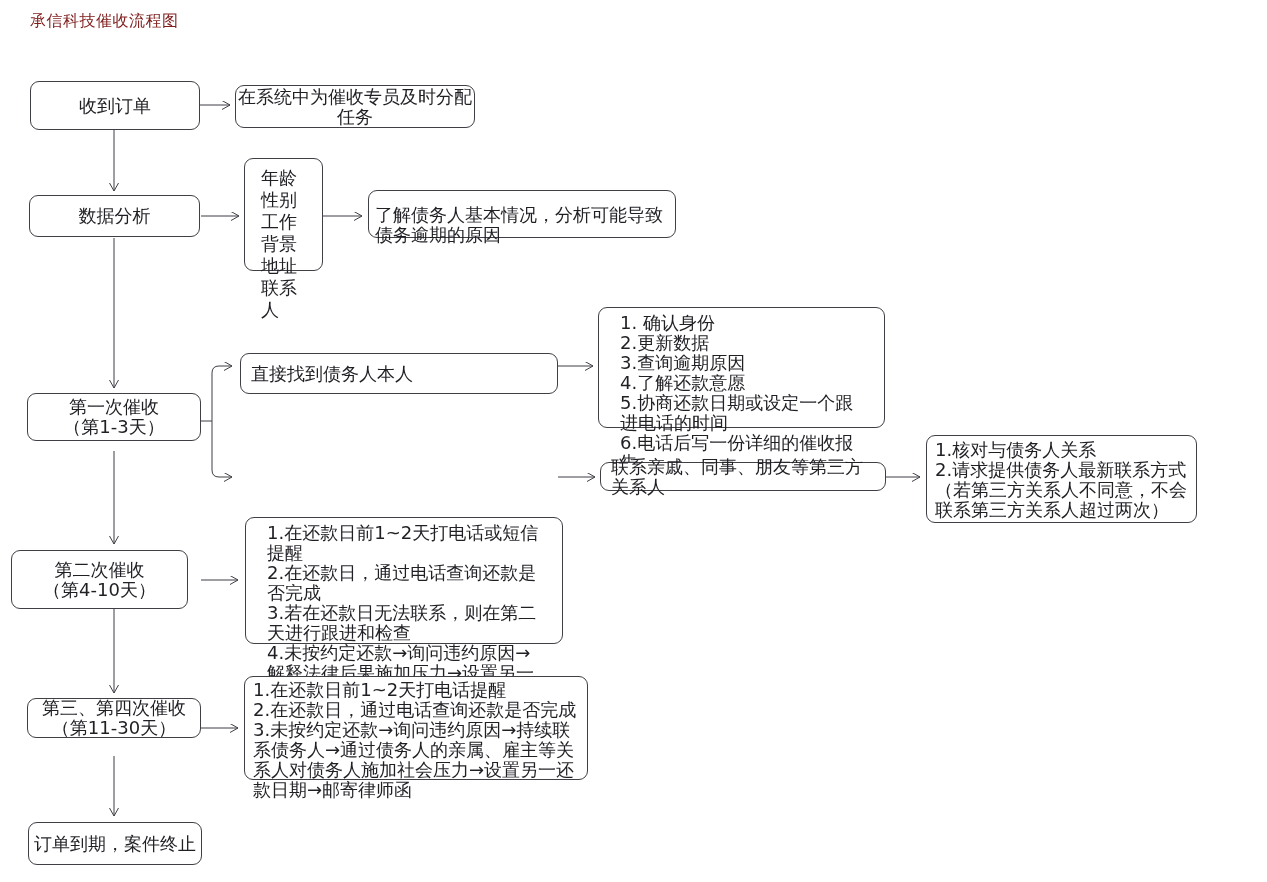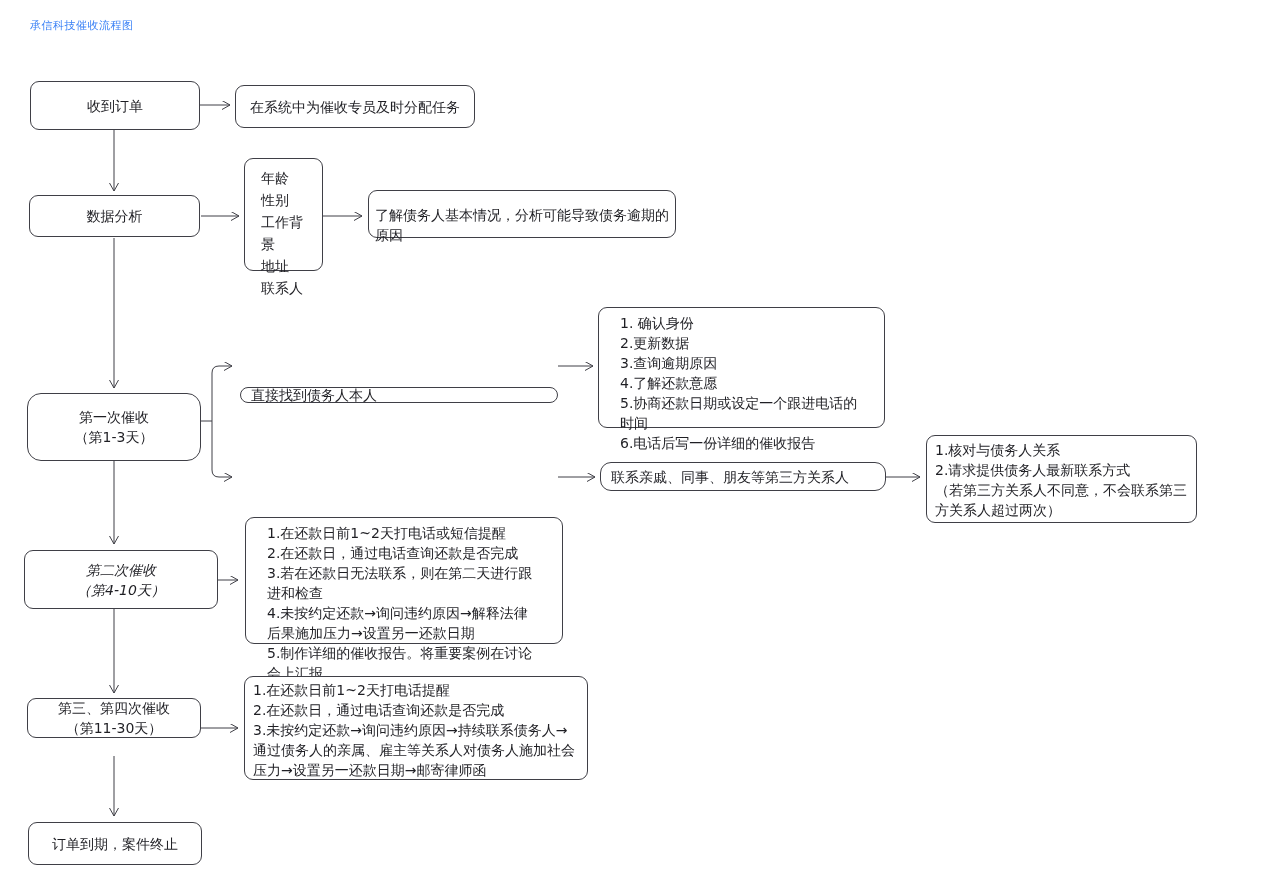--- a/index.html
+++ b/index.html
@@ -12,32 +12,32 @@
     position: relative;
     width: 1267px;
     height: 882px;
     background: #ffffff;
     overflow: hidden;
     color: #1f1f24;
   }
   .title {
     position: absolute;
     left: 30px;
-    top: 18px;
-    font-size: 11px;
-    color: #3b82f6;
+    top: 11px;
+    font-size: 16px;
+    color: #7f1d1d;
     letter-spacing: 0.5px;
   }
   .node {
     position: absolute;
     box-sizing: border-box;
     border: 1px solid #3f3f46;
     border-radius: 9px;
     background: #ffffff;
-    font-size: 14px;
+    font-size: 18px;
     line-height: 20px;
     color: #1f1f24;
     white-space: pre-line;
   }
   .node.center {
     display: flex;
     align-items: center;
     justify-content: center;
     text-align: center;
   }
@@ -100,40 +100,40 @@
   <div class="node center" style="left:29px; top:195px; width:171px; height:42px;text-align:right;">数据分析</div>
 
   <div class="node attrs" style="left:244px; top:158px; width:79px; height:113px;">年龄
 性别
 工作背景
 地址
 联系人</div>
 
   <div class="node list" style="left:368px; top:190px; width:308px; height:48px; padding:14px 6px;">了解债务人基本情况，分析可能导致债务逾期的原因</div>
 
-  <div class="node center" style="left:27px; top:393px; width:174px; height:68px;border-radius:14px;">第一次催收
+  <div class="node center" style="left:27px; top:393px; width:174px; height:48px;">第一次催收
 （第1-3天）</div>
 
-  <div class="node leftline" style="left:240px; top:353px; width:318px; height:16px;margin-top:34px;">直接找到债务人本人</div>
+  <div class="node leftline" style="left:240px; top:353px; width:318px; height:41px;">直接找到债务人本人</div>
 
   <div class="node list" style="left:598px; top:307px; width:287px; height:121px;">1. 确认身份
 2.更新数据
 3.查询逾期原因
 4.了解还款意愿
 5.协商还款日期或设定一个跟进电话的时间
 6.电话后写一份详细的催收报告</div>
 
 
-  <div class="node leftline" style="left:600px; top:462px; width:286px; height:29px;border-radius:11px;">联系亲戚、同事、朋友等第三方关系人</div>
+  <div class="node leftline" style="left:600px; top:462px; width:286px; height:29px;">联系亲戚、同事、朋友等第三方关系人</div>
 
   <div class="node list" style="left:926px; top:435px; width:271px; height:88px; padding:4px 8px;">1.核对与债务人关系
 2.请求提供债务人最新联系方式
 （若第三方关系人不同意，不会联系第三方关系人超过两次）</div>
 
-  <div class="node center" style="left:24px; top:550px; width:194px; height:59px;font-style:italic;">第二次催收
+  <div class="node center" style="left:11px; top:550px; width:177px; height:59px;">第二次催收
 （第4-10天）</div>
 
   <div class="node list" style="left:245px; top:501px; width:318px; height:127px;margin-top:16px;">1.在还款日前1~2天打电话或短信提醒
 2.在还款日，通过电话查询还款是否完成
 3.若在还款日无法联系，则在第二天进行跟进和检查
 4.未按约定还款→询问违约原因→解释法律后果施加压力→设置另一还款日期
 5.制作详细的催收报告。将重要案例在讨论会上汇报</div>
 
   <div class="node center" style="left:27px; top:698px; width:174px; height:40px;">第三、第四次催收
 （第11-30天）</div>

